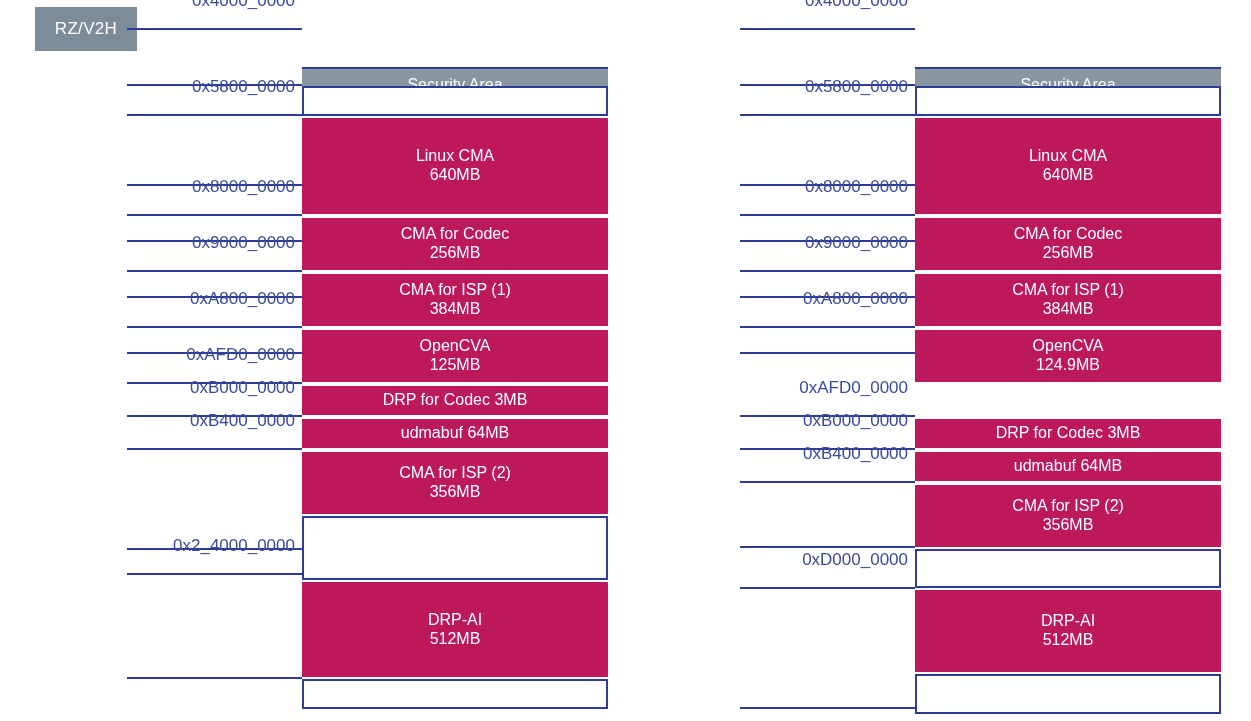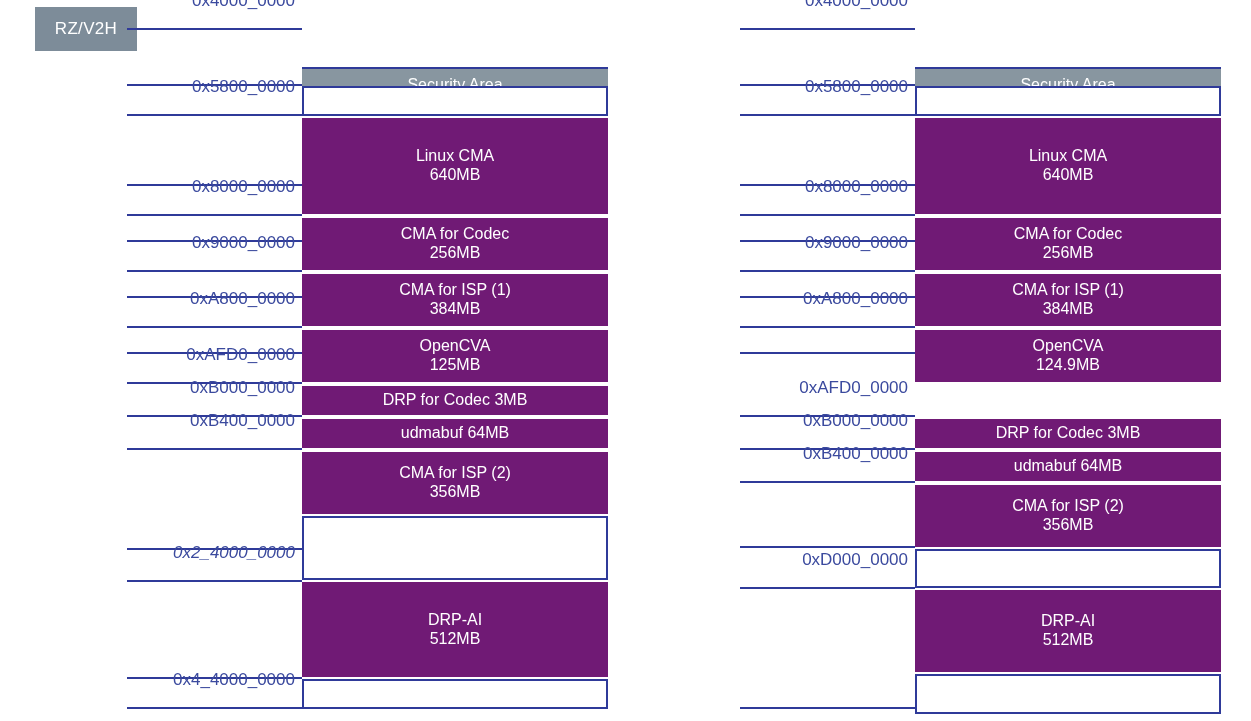--- a/index.html
+++ b/index.html
@@ -83,21 +83,21 @@
     flex-direction: column;
     align-items: center;
     justify-content: center;
     color: #ffffff;
     font-size: 16px;
     line-height: 1.18;
     text-align: center;
     overflow: hidden;
   }
   .blk.blue {
-    background: #701a75;
+    background: #be185d;
     border-top: 2px solid #ffffff;
     border-bottom: 2px solid #ffffff;
   }
   .blk.gray {
     background: #8896a0;
     border-top: 2px solid #2f3a99;
     margin-top: 35px;
   }
   .blk.empty {
     background: #ffffff;
@@ -122,23 +122,22 @@
         <div class="addr-row" style="top: 186px; height: 30px;">0x8000_0000</div>
         <div class="addr-row" style="top: 216px; height: 26px;"></div>
         <div class="addr-row" style="top: 242px; height: 30px;">0x9000_0000</div>
         <div class="addr-row" style="top: 272px; height: 26px;"></div>
         <div class="addr-row" style="top: 298px; height: 30px;">0xA800_0000</div>
         <div class="addr-row" style="top: 328px; height: 26px;"></div>
         <div class="addr-row" style="top: 354px; height: 30px;">0xAFD0_0000</div>
         <div class="addr-row" style="top: 384px; height: 33px;">0xB000_0000</div>
         <div class="addr-row" style="top: 417px; height: 33px;">0xB400_0000</div>
         <div class="addr-row" style="top: 450px; height: 100px;"></div>
-        <div class="addr-row" style="top: 550px; height: 32px; font-style: italic;">0x2_4000_0000</div>
+        <div class="addr-row" style="top: 550px; height: 25px;">0x2_4000_0000</div>
         <div class="addr-row" style="top: 580px; height: 99px;"></div>
-        <div class="addr-row" style="top: 679px; height: 30px;">0x4_4000_0000</div>
       </div>
       <div class="blocks">
         <div class="blk gray" style="top: 32px; height: 54px;">
           <span class="ttl">Security Area</span>
           <span class="size">128MB</span>
         </div>
         <div class="blk empty single" style="top: 86px; height: 30px;">
           <span class="ttl"></span>
         </div>
         <div class="blk blue" style="top: 116px; height: 100px;">

